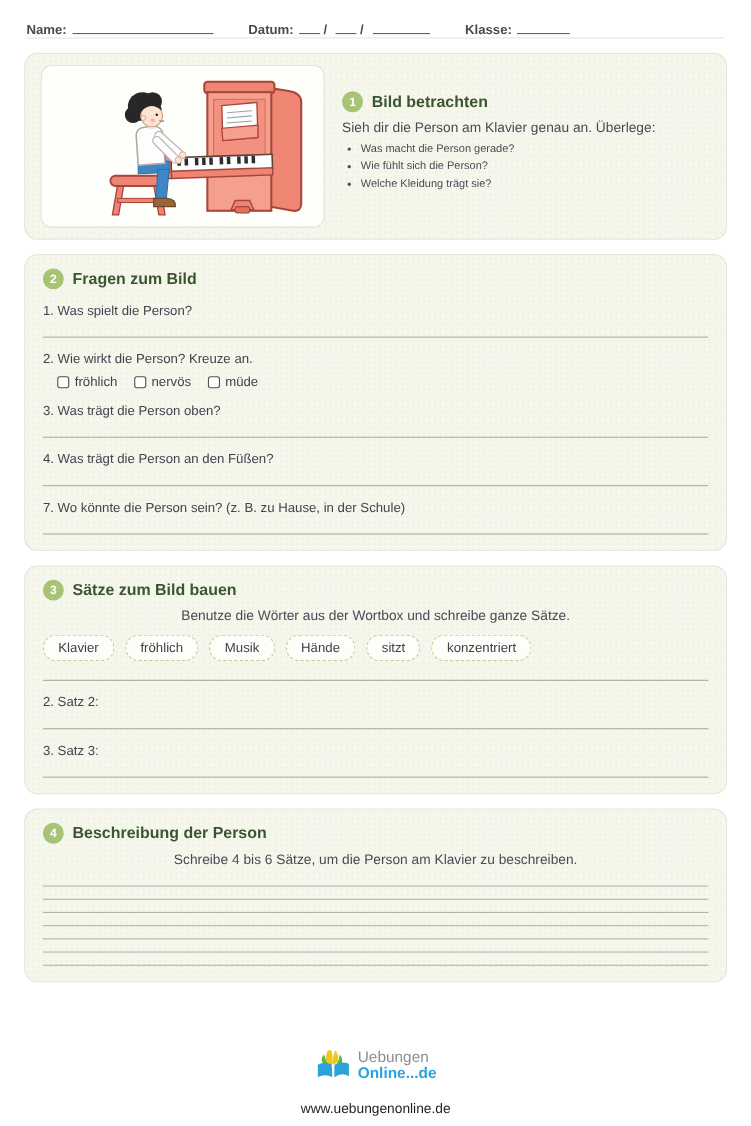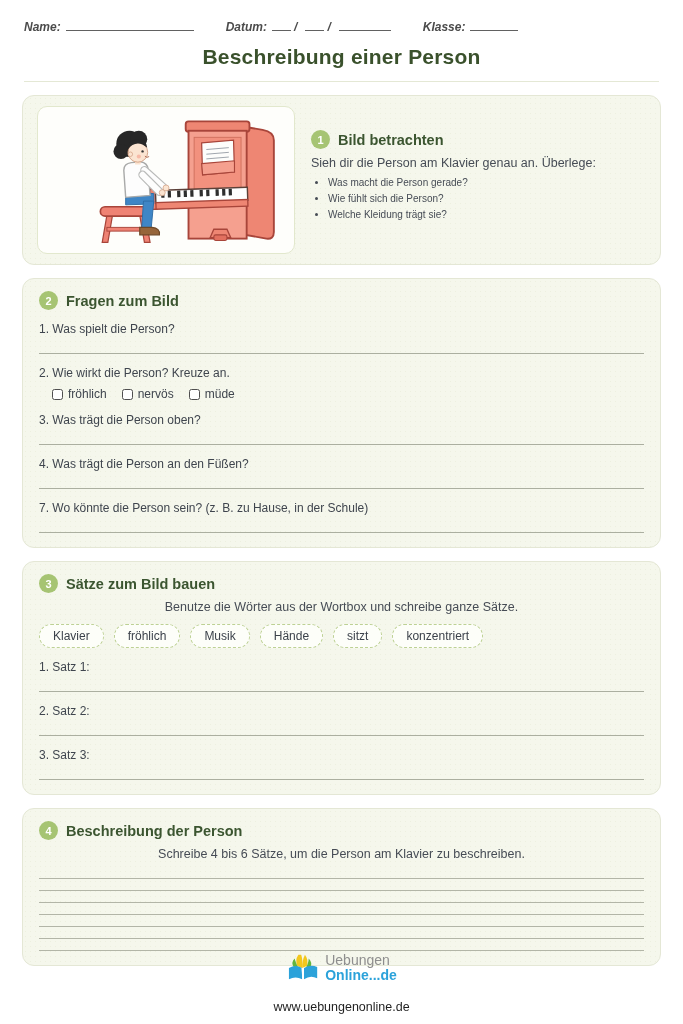--- a/index.html
+++ b/index.html
@@ -11,21 +11,21 @@
     position: relative;
     overflow: hidden;
   }
   .page { width: 683px; height: 1024px; padding-top: 20px; position: relative; }
 
   
   .header-row {
     display: flex; align-items: baseline; gap: 32px;
     margin: 0 24px; font-size: 12px; font-weight: bold; color: #4b4b4b;
   }
-  .field { white-space: nowrap; font-style: italic; }
+  .field { white-space: nowrap; }
   .blank {
     display: inline-block; border-bottom: 1.4px solid #616161;
     height: 10px; margin-left: 5px; vertical-align: baseline;
   }
   .b-name { width: 128px; }
   .b-day  { width: 19px; }
   .b-year { width: 52px; }
   .b-class{ width: 48px; }
   .slash { margin: 0 3px; font-weight: bold; color: #4b4b4b; }
 
@@ -108,21 +108,20 @@
       <span>Name:</span><span class="blank b-name"></span>
     </span>
     <span class="field">
       <span>Datum:</span><span class="blank b-day"></span><span class="slash">/</span><span class="blank b-day"></span><span class="slash">/</span><span class="blank b-year"></span>
     </span>
     <span class="field">
       <span>Klasse:</span><span class="blank b-class"></span>
     </span>
   </div>
 
-  <div class="title">Beschreibung einer Person</div>
   <hr class="rule">
 
   <div class="panel p1">
     <div class="s1-body">
       <div class="img-box">
         <svg viewBox="0 0 250 145" width="238" height="136" aria-hidden="true">
 
           <path d="M210,16 L228,19 Q240,21 240,30 L240,128 Q240,136 232,135 L210,131 Z" fill="#ee8673" stroke="#a8453a" stroke-width="2"></path>
 
           <rect x="146" y="10" width="68" height="11" rx="3" fill="#ee8673" stroke="#a8453a" stroke-width="2"></rect>
@@ -255,21 +254,20 @@
     <div class="chips">
       <span class="chip">Klavier</span>
       <span class="chip">fröhlich</span>
       <span class="chip">Musik</span>
       <span class="chip">Hände</span>
       <span class="chip">sitzt</span>
       <span class="chip">konzentriert</span>
     </div>
 
     <div class="sentence-block">
-      <div class="q-label">1. Satz 1:</div>
       <div class="ans-line"></div>
     </div>
     <div class="sentence-block">
       <div class="q-label">2. Satz 2:</div>
       <div class="ans-line"></div>
     </div>
     <div class="sentence-block">
       <div class="q-label">3. Satz 3:</div>
       <div class="ans-line"></div>
     </div>

